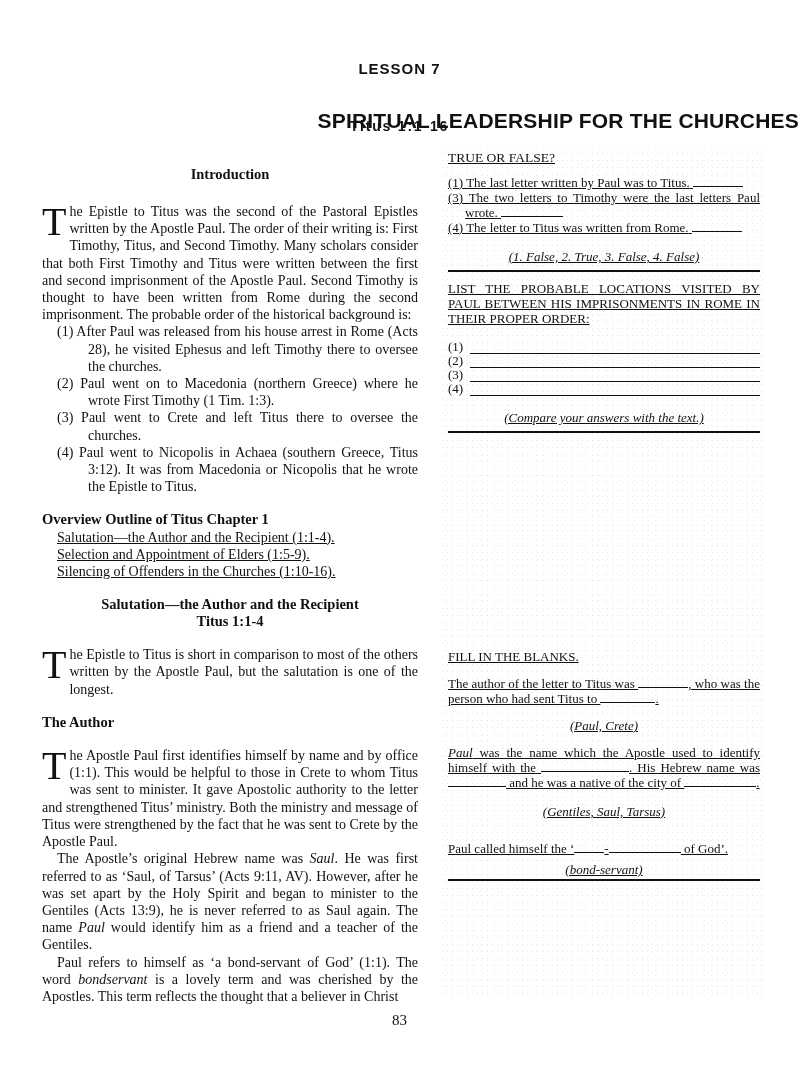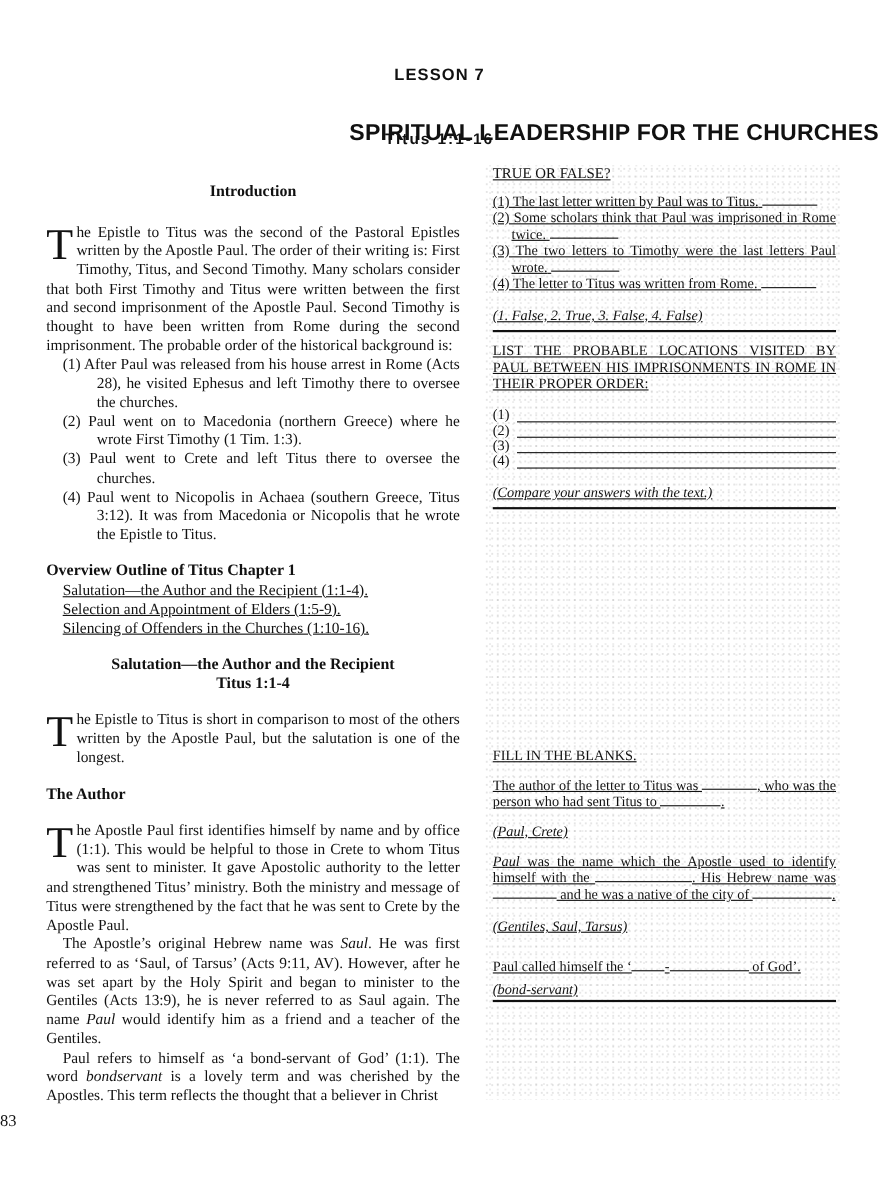--- a/index.html
+++ b/index.html
@@ -31,28 +31,28 @@
   .noise { position: absolute; left: 440px; top: 150px; width: 325px; height: 850px;
     background-image:
       radial-gradient(circle, rgba(0,0,0,0.10) 0.6px, transparent 1px),
       radial-gradient(circle, rgba(0,0,0,0.07) 0.6px, transparent 1px);
     background-size: 5px 7px, 7px 5px;
     background-position: 0 0, 2px 3px;
     pointer-events: none; }
   .right p { margin: 0; text-decoration: underline; }
   .q-head { font-size: 13.5px; margin-top: 37px; }
   .tf-item { padding-left: 17px; text-indent: -17px; text-align: justify; }
-  .answer { font-style: italic; }
+  .answer { font-style: italic; text-align: center; }
   .rule { border-top: 2px solid #111; margin: 6px 0 0 0; }
   .blank-line { display: flex; align-items: flex-end; height: 14px; }
   .blank-line .num { width: 22px; }
   .blank-line .line { flex: 1; border-bottom: 1px solid #111; height: 10px; }
   .blank { display: inline-block; border-bottom: 1px solid #111; height: 10px; vertical-align: baseline; }
   .justify { text-align: justify; }
-  .page-num { position: absolute; top: 1012px; width: 799px; font-size: 15px; }
+  .page-num { position: absolute; top: 1012px; width: 799px; text-align: center; font-size: 15px; }
 </style>
 </head>
 <body>
 
 <div class="lesson">LESSON 7</div>
 <div class="title">SPIRITUAL LEADERSHIP FOR THE CHURCHES</div>
 <div class="ref">Titus 1:1-16</div>
 
 <div class="left">
   <p class="sec-center">Introduction</p>
@@ -80,21 +80,20 @@
   <p><span class="drop">T</span><span>he Apostle Paul first identifies himself by name and by office (1:1). This would be helpful to those in Crete to whom Titus was sent to minister. It gave Apostolic authority to the letter and strengthened Titus’ ministry. Both the ministry and message of Titus were strengthened by the fact that he was sent to Crete by the Apostle Paul.</span></p>
   <p class="indent"><span>The Apostle’s original Hebrew name was </span><em>Saul</em><span>. He was first referred to as ‘Saul, of Tarsus’ (Acts 9:11, AV). However, after he was set apart by the Holy Spirit and began to minister to the Gentiles (Acts 13:9), he is never referred to as Saul again. The name </span><em>Paul</em><span> would identify him as a friend and a teacher of the Gentiles.</span></p>
   <p class="indent"><span>Paul refers to himself as ‘a bond-servant of God’ (1:1). The word </span><em>bondservant</em><span> is a lovely term and was cherished by the Apostles. This term reflects the thought that a believer in Christ</span></p>
 </div>
 
 <div class="noise"></div>
 <div class="right">
   <p class="q-head">TRUE OR FALSE?</p>
   <div style="height:10px"></div>
   <p class="tf-item"><span>(1) The last letter written by Paul was to Titus.</span> <span class="blank" style="width:50px"></span></p>
-  <p class="tf-item"><span>(2) Some scholars think that Paul was imprisoned in Rome twice.</span> <span class="blank" style="width:62px"></span></p>
   <p class="tf-item"><span>(3) The two letters to Timothy were the last letters Paul wrote.</span> <span class="blank" style="width:62px"></span></p>
   <p class="tf-item"><span>(4) The letter to Titus was written from Rome.</span> <span class="blank" style="width:50px"></span></p>
   <div style="height:14px"></div>
   <p class="answer">(1. False, 2. True, 3. False, 4. False)</p>
   <div class="rule"></div>
   <div style="height:9px"></div>
   <p class="justify">LIST THE PROBABLE LOCATIONS VISITED BY PAUL BETWEEN HIS IMPRISONMENTS IN ROME IN THEIR PROPER ORDER:</p>
   <div style="height:14px"></div>
   <div class="blank-line">
       <span class="num">(1)</span>

